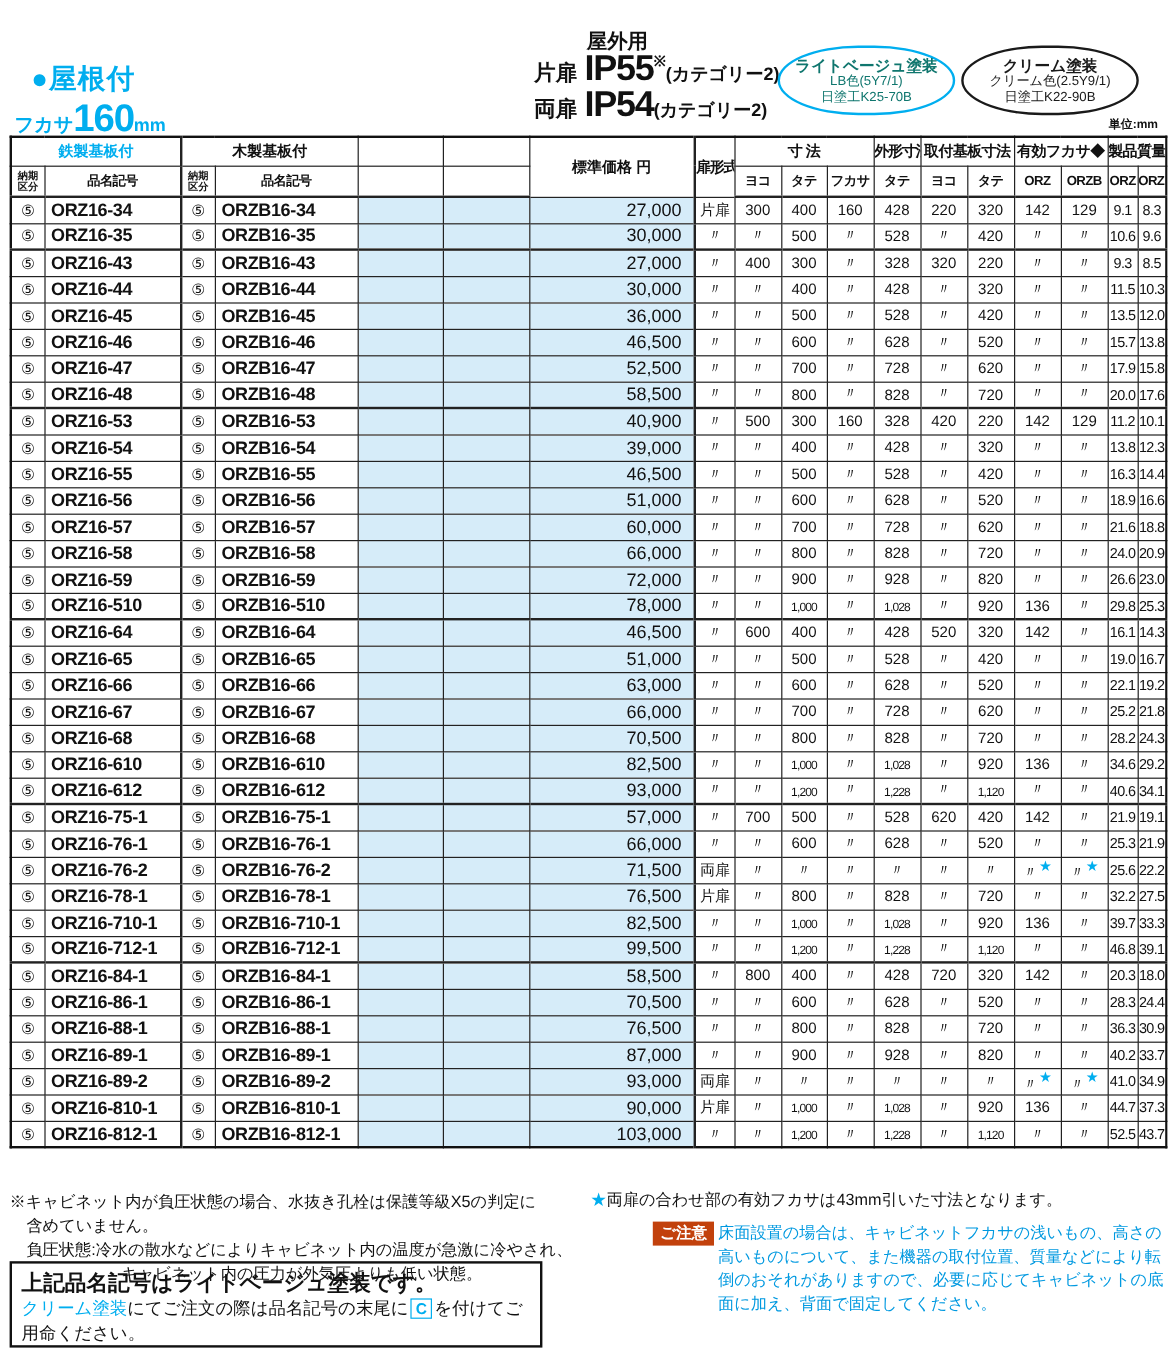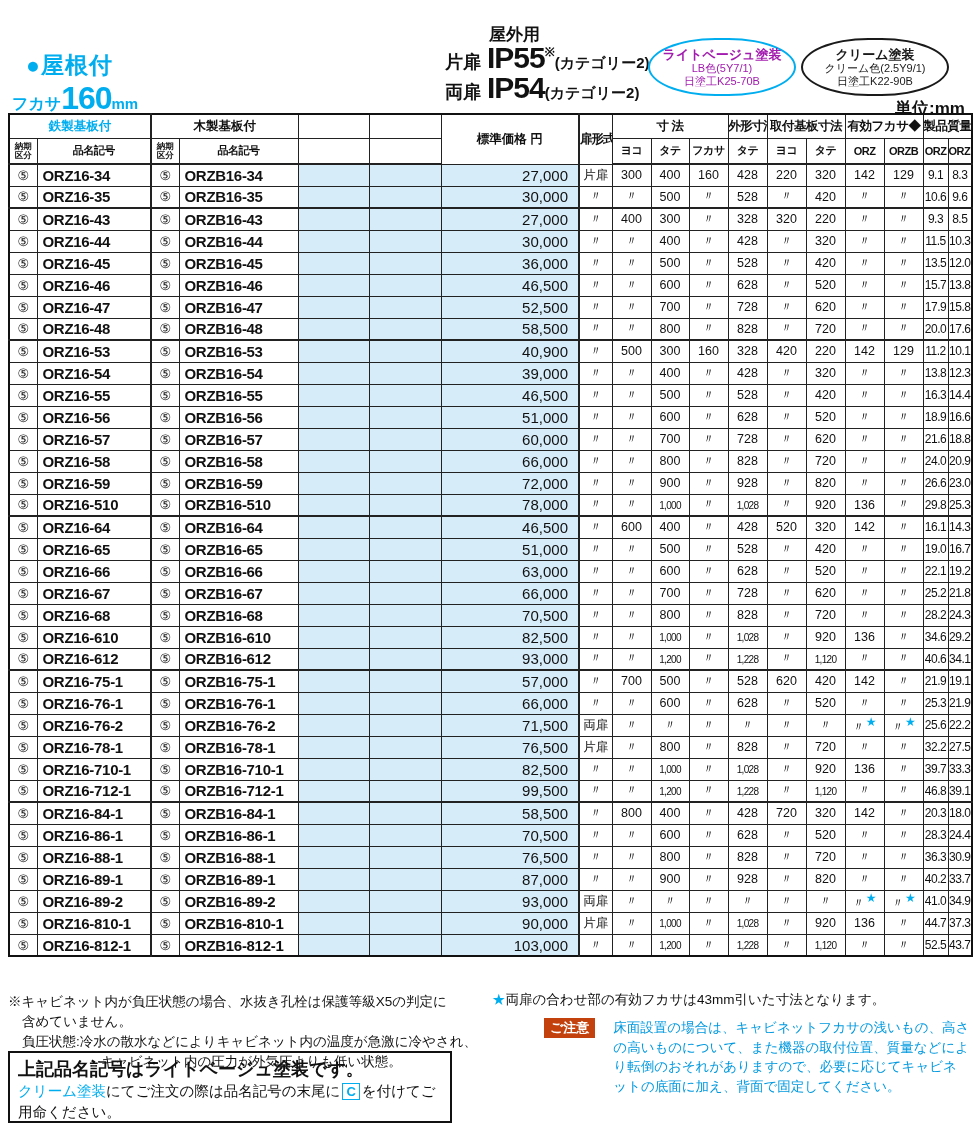--- a/index.html
+++ b/index.html
@@ -20,26 +20,26 @@
   .outdoor { position: absolute; left: 489px; top: 23px; font-size: 17px; font-weight: 700; }
   .ip-block { position: absolute; left: 445px; top: 41px; }
   .ip-row { display: flex; align-items: baseline; height: 30px; }
   .ip-row .door { font-size: 18px; font-weight: 700; width: 42px; }
   .ip-row .ip   { font-size: 30px; font-weight: 700; letter-spacing: -1px; }
   .ip-row .mark { font-size: 12px; font-weight: 700; vertical-align: top; position: relative; top: -12px; }
   .ip-row .cat  { font-size: 15px; font-weight: 600; }
 
   .badge { position: absolute; top: 38px; width: 148px; height: 58px; border-radius: 50% / 55%;
            display: flex; flex-direction: column; justify-content: center; align-items: center; text-align: center; }
-  .badge.b1 { left: 648px; border: 2px solid #00aeef; color: #a21caf; }
+  .badge.b1 { left: 648px; border: 2px solid #00aeef; color: #0f766e; }
   .badge.b2 { left: 801px; border: 2px solid #1a1a1a; color: #1a1a1a; }
   .badge .l1 { font-size: 13px; font-weight: 700; line-height: 15px; }
   .badge .l2, .badge .l3 { font-size: 11px; line-height: 13px; }
 
-  .unit-label { position: absolute; right: 8px; top: 97px; font-size: 17px; font-weight: 600; }
+  .unit-label { position: absolute; right: 8px; top: 97px; font-size: 10px; font-weight: 600; }
 
   
   table { position: absolute; left: 8px; top: 113px; width: 963px; border-collapse: collapse; table-layout: fixed;
           border: 2px solid #111; }
   th, td { border: 1px solid #222; overflow: hidden; white-space: nowrap; }
   thead th { background: #fff; font-weight: 600; text-align: center; vertical-align: middle; }
   thead tr.h1 th { height: 24px; font-size: 12.5px; }
   thead tr.h2 th { height: 26px; font-size: 11px; }
   thead tr:last-child th { border-bottom-width: 2px; text-align: center; }
   th.steel { color: #00aeef; font-weight: 700; font-size: 13.5px; }
@@ -76,21 +76,21 @@
   .c-box { display: inline-block; border: 1px solid #00aeef; color: #00aeef; font-weight: 700;
            padding: 0 3px; line-height: 15px; margin: 0 2px; font-size: 13px; }
 
   .notes-right { position: absolute; left: 492px; top: 990px; width: 478px; font-size: 13.5px; line-height: 20px; }
   .notes-right p { padding-left: 15px; text-indent: -15px; }
   .mk-diamond { color: #2c3e8c; }
   .mk-star { color: #00aeef; }
   .caution { display: flex; margin-top: 8px; margin-left: 52px; }
   .caution-badge { background: #c2410c; color: #fff; font-size: 13px; font-weight: 600;
                    padding: 1px 6px; height: 20px; line-height: 18px; flex: 0 0 auto; }
-  .caution-text { color: #0099e0; font-size: 13.5px; line-height: 19.5px; width: 382px; margin-left: 18px; }
+  .caution-text { color: #0099e0; font-size: 13.5px; line-height: 19.5px; width: 382px; margin-left: 3px; }
 </style>
 </head>
 <body>
 
 <div class="roof-title">●屋根付</div>
 
 <div class="depth-spec">
   <span class="lbl">フカサ</span>
   <span class="val">160</span>
   <span class="unit">mm</span>

